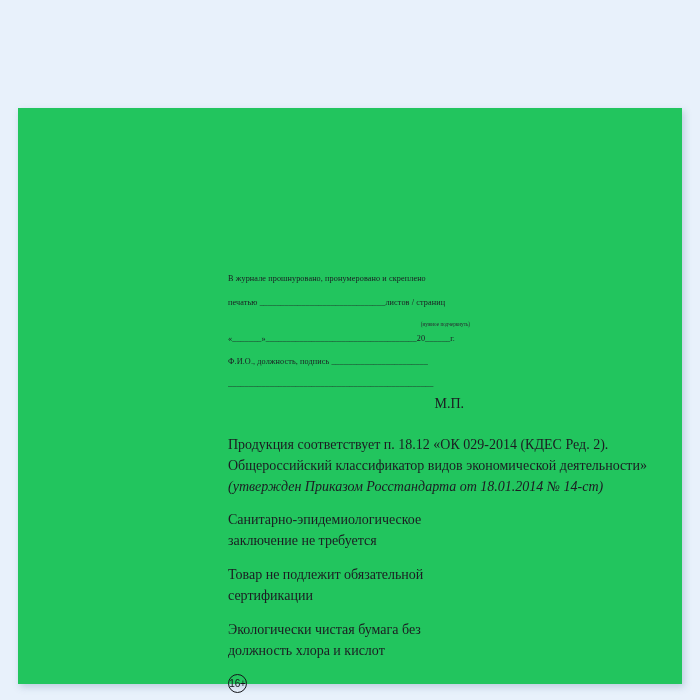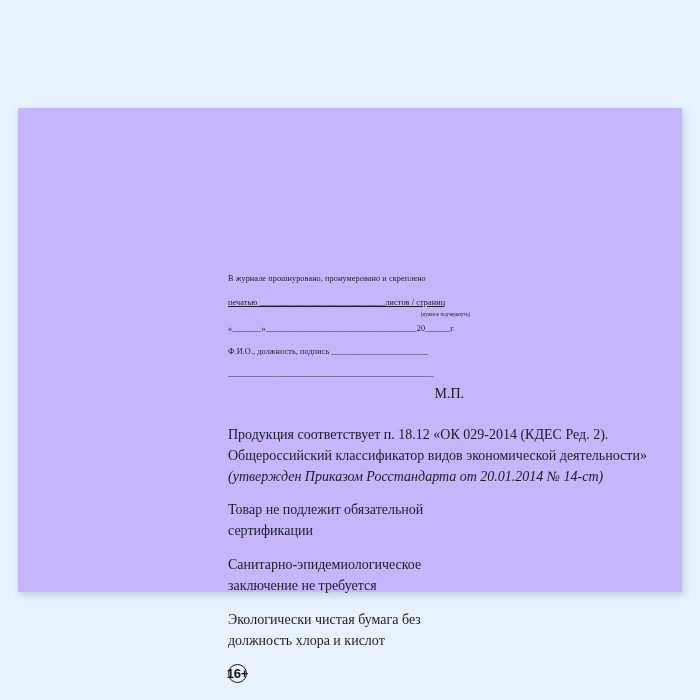--- a/index.html
+++ b/index.html
@@ -16,39 +16,39 @@
   #stage {
     position: relative;
     width: 700px;
     height: 700px;
   }
   #page-sheet {
     position: absolute;
     left: 18px;
     top: 108px;
     width: 664px;
-    height: 484px;
-    background: #c4b5fd;
+    height: 576px;
+    background: #22c55e;
     box-shadow: 2px 3px 7px rgba(80,110,150,0.28);
   }
   #doc-body {
     position: absolute;
     left: 210px;
     top: 165px;
     width: 250px;
   }
   .line-block {
     font-size: 8.2px;
     color: #1c1c22;
     line-height: 1.35;
     letter-spacing: 0.1px;
     white-space: nowrap;
   }
   .row-1 { margin-bottom: 13px; }
-  .row-2 { margin-bottom: 3px; text-decoration: underline; }
+  .row-2 { margin-bottom: 13px; }
   .row-hint {
     font-size: 5.2px;
     color: #2a2a30;
     text-align: right;
     padding-right: 8px;
     margin-bottom: 6px;
     white-space: nowrap;
   }
   .row-3 { margin-bottom: 12px; }
   .row-4 { margin-bottom: 11px; }
@@ -78,22 +78,22 @@
     margin-top: 2px;
   }
   #age-badge {
     width: 17px;
     height: 17px;
     border: 1.1px solid #15151a;
     border-radius: 50%;
     display: flex;
     align-items: center;
     justify-content: center;
-    font-size: 13px;
-    font-weight: bold;
+    font-size: 10px;
+    font-weight: normal;
     color: #15151a;
     flex: 0 0 auto;
     font-family: "Liberation Sans", sans-serif;
     letter-spacing: -0.2px;
   }
   #mark-text {
     padding-top: 1px;
   }
   #mark-title {
     font-size: 8px;
@@ -127,26 +127,26 @@
 
       <div class="line-block row-4">Ф.И.О., должность, подпись _______________________</div>
 
       <div class="line-block row-5">_________________________________________________</div>
 
       <div class="row-mp">М.П.</div>
 
       <div class="para para-block-lines tight">
         <div>Продукция соответствует п. 18.12 «ОК 029-2014 (КДЕС Ред. 2).</div>
         <div>Общероссийский классификатор видов экономической деятельности»</div>
-        <div><em>(утвержден Приказом Росстандарта от 20.01.2014 № 14-ст)</em></div>
+        <div><em>(утвержден Приказом Росстандарта от 18.01.2014 № 14-ст)</em></div>
       </div>
 
+      <div class="para">Санитарно-эпидемиологическое заключение не требуется</div>
+
       <div class="para">Товар не подлежит обязательной сертификации</div>
-
-      <div class="para">Санитарно-эпидемиологическое заключение не требуется</div>
 
       <div class="para">Экологически чистая бумага без должность хлора и кислот</div>
 
       <div id="mark-row">
         <div id="age-badge">16+</div>
       </div>
 
     </div>
   </div>
 </div>

